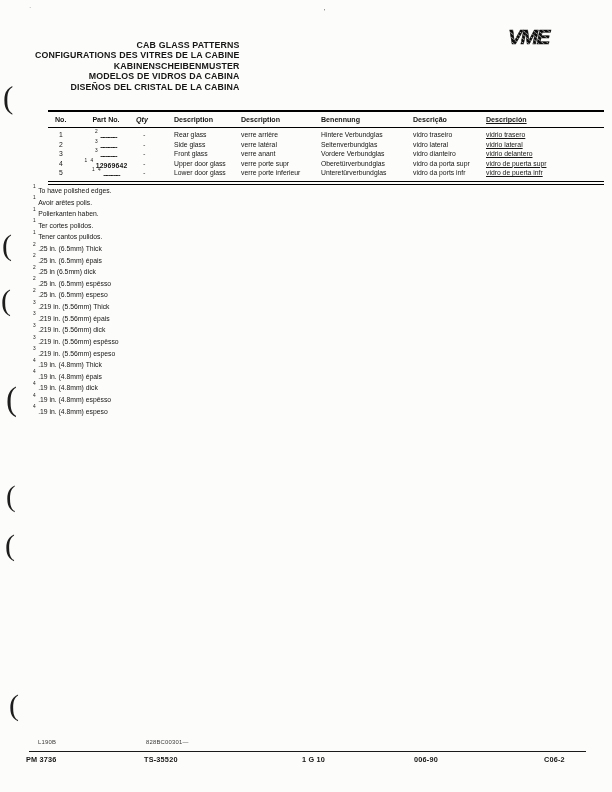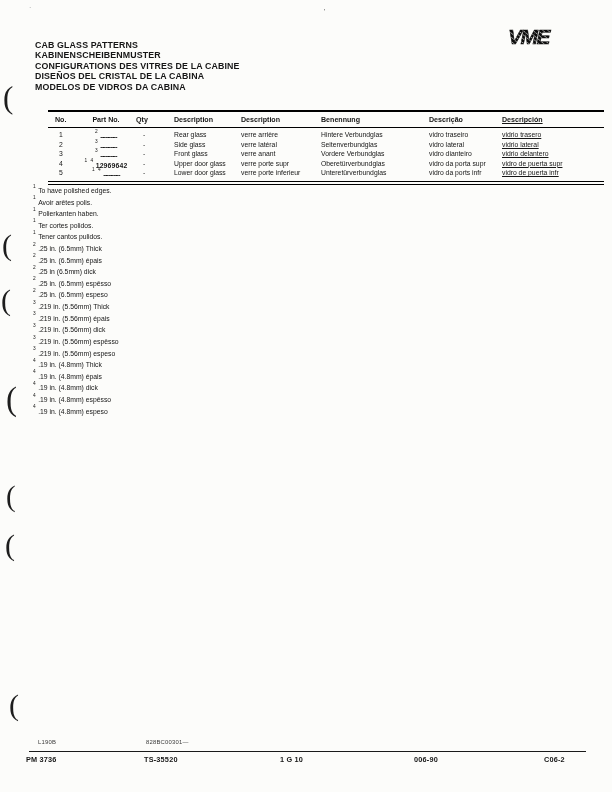--- a/index.html
+++ b/index.html
@@ -3,36 +3,36 @@
 <meta charset="utf-8">
 <style>
   html,body{margin:0;padding:0;background:#e8e8e6;}
   .page{
     position:relative;width:612px;height:792px;margin:0 auto;
     background:#fcfcfa;color:#161616;overflow:hidden;
     font-family:"Liberation Sans","DejaVu Sans",sans-serif;
     -webkit-font-smoothing:antialiased;
   }
   
-  .titles{position:absolute;left:35px;top:40px;font-weight:bold;font-size:8.8px;line-height:10.4px;letter-spacing:.15px;}
+  .titles{position:absolute;left:35px;top:40px;font-weight:bold;font-size:8.8px;line-height:10.4px;letter-spacing:.15px;text-align:right;}
   
   .logo{position:absolute;left:506px;top:24px;width:48px;height:26px;}
   
   .ptable{position:absolute;left:48px;top:110px;width:556px;border-top:2.2px solid #000;font-size:6.8px;}
   .thead{display:flex;font-weight:bold;font-size:7.1px;padding:4px 0 3px 0;border-bottom:1.4px solid #000;}
   .trow{display:flex;height:9.5px;line-height:9.6px;}
   .tbody{padding-top:2px;padding-bottom:2px;}
   .c-no{width:28px;padding-left:7px;box-sizing:border-box;}
   .trow .c-no{padding-left:11px;}
   .c-part{width:58px;box-sizing:border-box;padding-left:2px;text-align:center;}
-  .c-qty{width:40px;box-sizing:border-box;padding-left:2px;}
+  .c-qty{width:40px;box-sizing:border-box;padding-left:2px;font-style:italic;}
   .trow .c-qty{padding-left:9px;}
   .c-d1{width:67px;}
   .c-d2{width:80px;}
-  .c-ben{width:108px;}
+  .c-ben{width:92px;}
   .c-dpt{width:73px;}
   .c-des{width:98px;text-decoration:underline;}
   .t-bottom{height:2.6px;border-top:1.4px solid #000;border-bottom:1.4px solid #000;margin-top:1px;}
   sup.fref{font-size:4.8px;position:relative;top:-2.6px;margin-right:1.5px;letter-spacing:1px;}
   .dash{font-weight:bold;letter-spacing:-.6px;}
   .pn{font-weight:bold;letter-spacing:.2px;}
   
   .fnotes{position:absolute;left:33px;top:184px;font-size:6.8px;line-height:9.35px;}
   .fn sup{font-size:4.8px;position:relative;top:-2.4px;margin-right:2.5px;}
   
@@ -54,24 +54,24 @@
       <pattern id="lgstripe" width="3.2" height="3.2" patternUnits="userSpaceOnUse" patternTransform="rotate(40)">
         <rect width="3.2" height="3.2" fill="#0c0c0c"></rect>
         <line x1="0" y1="0" x2="3.2" y2="0" stroke="#fcfcfa" stroke-width="1"></line>
       </pattern>
     </defs>
     <text x="2" y="20" font-family="Liberation Sans, sans-serif" font-size="21" font-weight="bold" font-style="italic" letter-spacing="-1.5" fill="url(#lgstripe)" stroke="#0c0c0c" stroke-width="0.5">VME</text>
   </svg>
 
   <div class="titles">
     <div>CAB GLASS PATTERNS</div>
+    <div>CONFIGURATIONS DES VITRES DE LA CABINE</div>
     <div>KABINENSCHEIBENMUSTER</div>
-    <div>CONFIGURATIONS DES VITRES DE LA CABINE</div>
+    <div>MODELOS DE VIDROS DA CABINA</div>
     <div>DISEÑOS DEL CRISTAL DE LA CABINA</div>
-    <div>MODELOS DE VIDROS DA CABINA</div>
   </div>
 
   <div class="ptable">
     <div class="thead">
       <span class="c-no">No.</span>
       <span class="c-part">Part No.</span>
       <span class="c-qty">Qty</span>
       <span class="c-d1">Description</span>
       <span class="c-d2">Description</span>
       <span class="c-ben">Benennung</span>
@@ -160,21 +160,21 @@
     <div class="fn"><sup>4</sup><span>.19 in. (4.8mm) dick</span></div>
     <div class="fn"><sup>4</sup><span>.19 in. (4.8mm) espêsso</span></div>
     <div class="fn"><sup>4</sup><span>.19 in. (4.8mm) espeso</span></div>
   </div>
 
   <div class="f-small" style="left:38px">L190B</div>
   <div class="f-small" style="left:146px">828BC00301—</div>
   <div class="f-rule"></div>
   <div class="f-bold" style="left:26px">PM 3736</div>
   <div class="f-bold" style="left:144px">TS-35520</div>
-  <div class="f-bold" style="left:280px">1 G 10</div>
+  <div class="f-bold" style="left:302px">1 G 10</div>
   <div class="f-bold" style="left:414px">006-90</div>
   <div class="f-bold" style="left:544px">C06-2</div>
 
   <div class="paren" style="left:3px;top:80px;font-size:31px;"></div>
   <div class="paren" style="left:2px;top:228px;font-size:30px;"></div>
   <div class="paren" style="left:1px;top:283px;font-size:30px;"></div>
   <div class="paren" style="left:6px;top:381px;font-size:33px;"></div>
   <div class="paren" style="left:6px;top:480px;font-size:29px;"></div>
   <div class="paren" style="left:5px;top:528px;font-size:30px;"></div>
   <div class="paren" style="left:9px;top:688px;font-size:30px;"></div>

